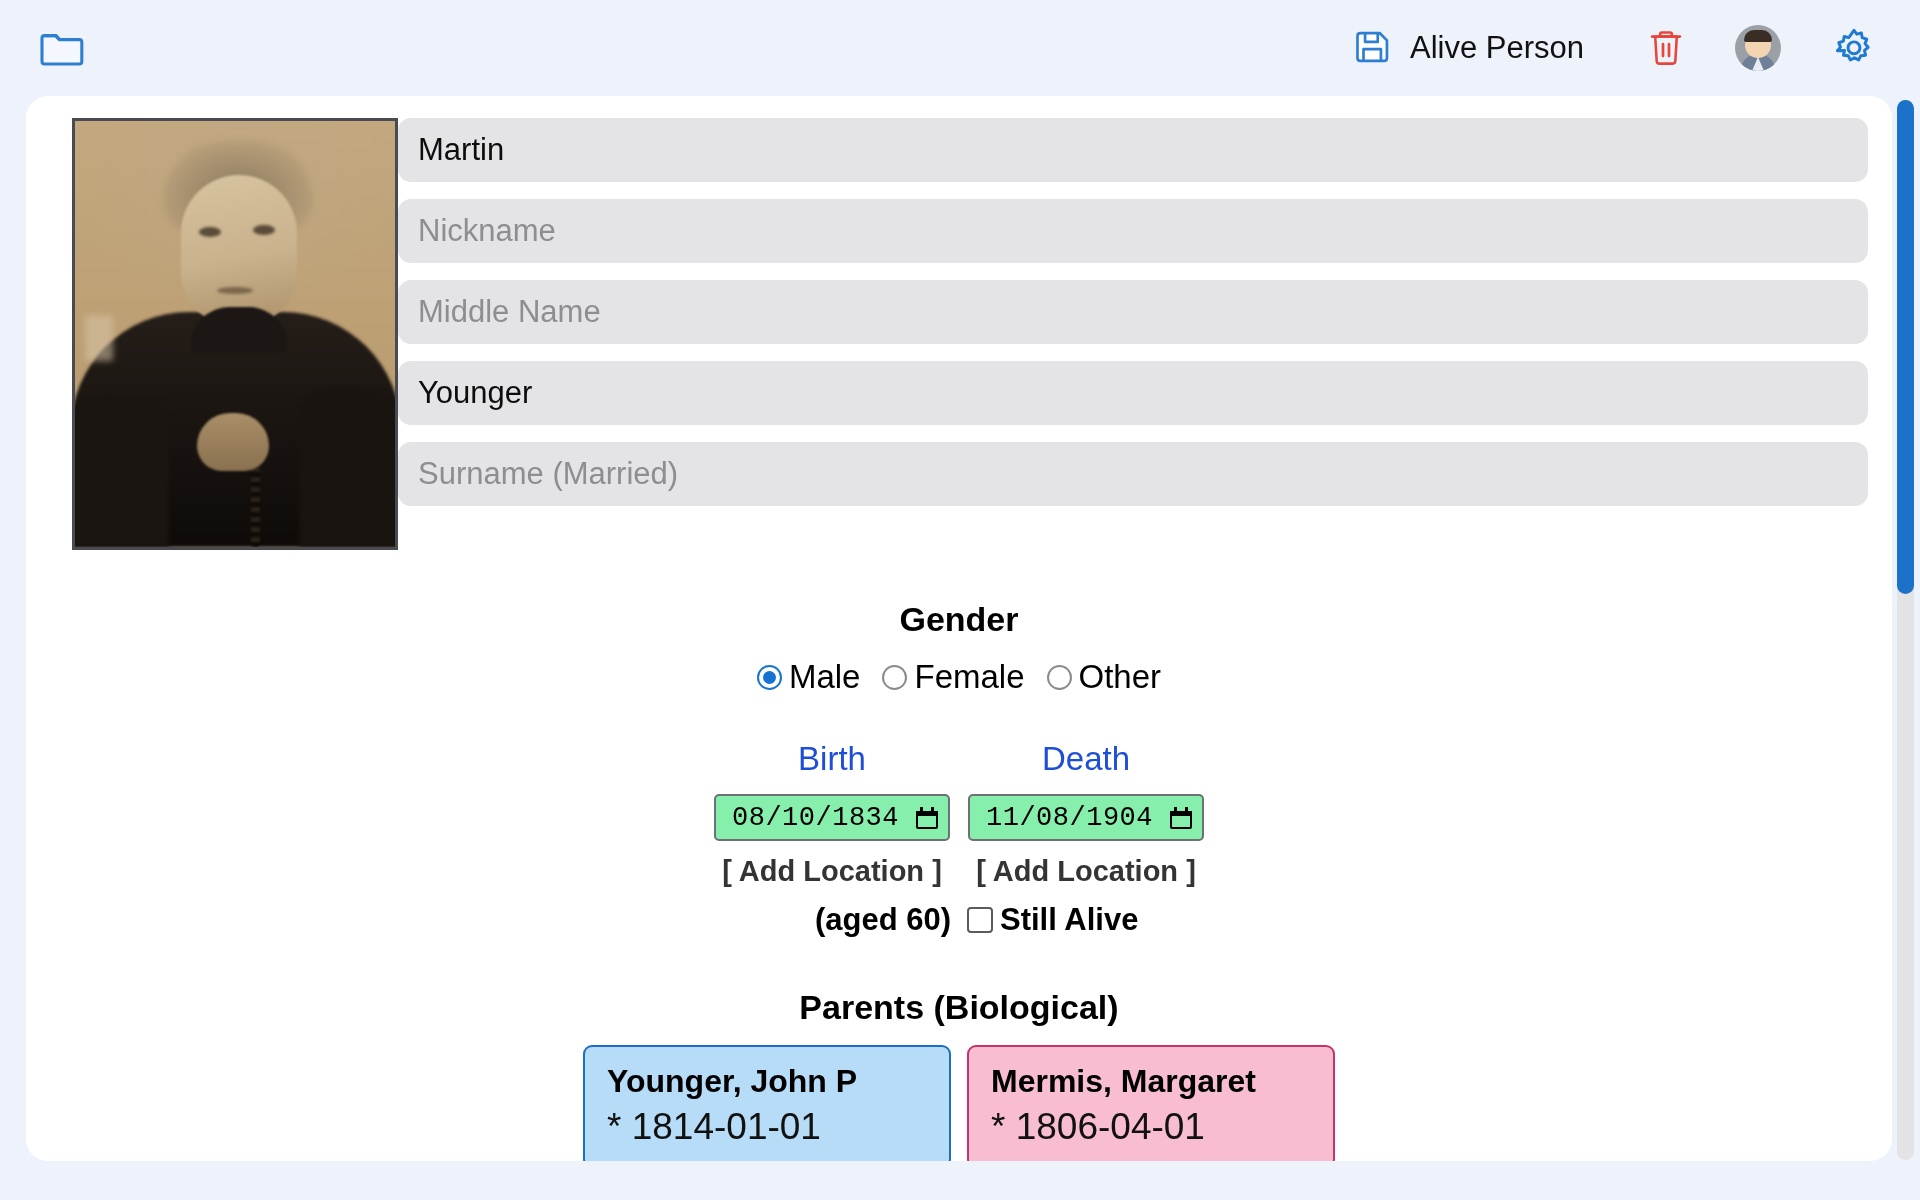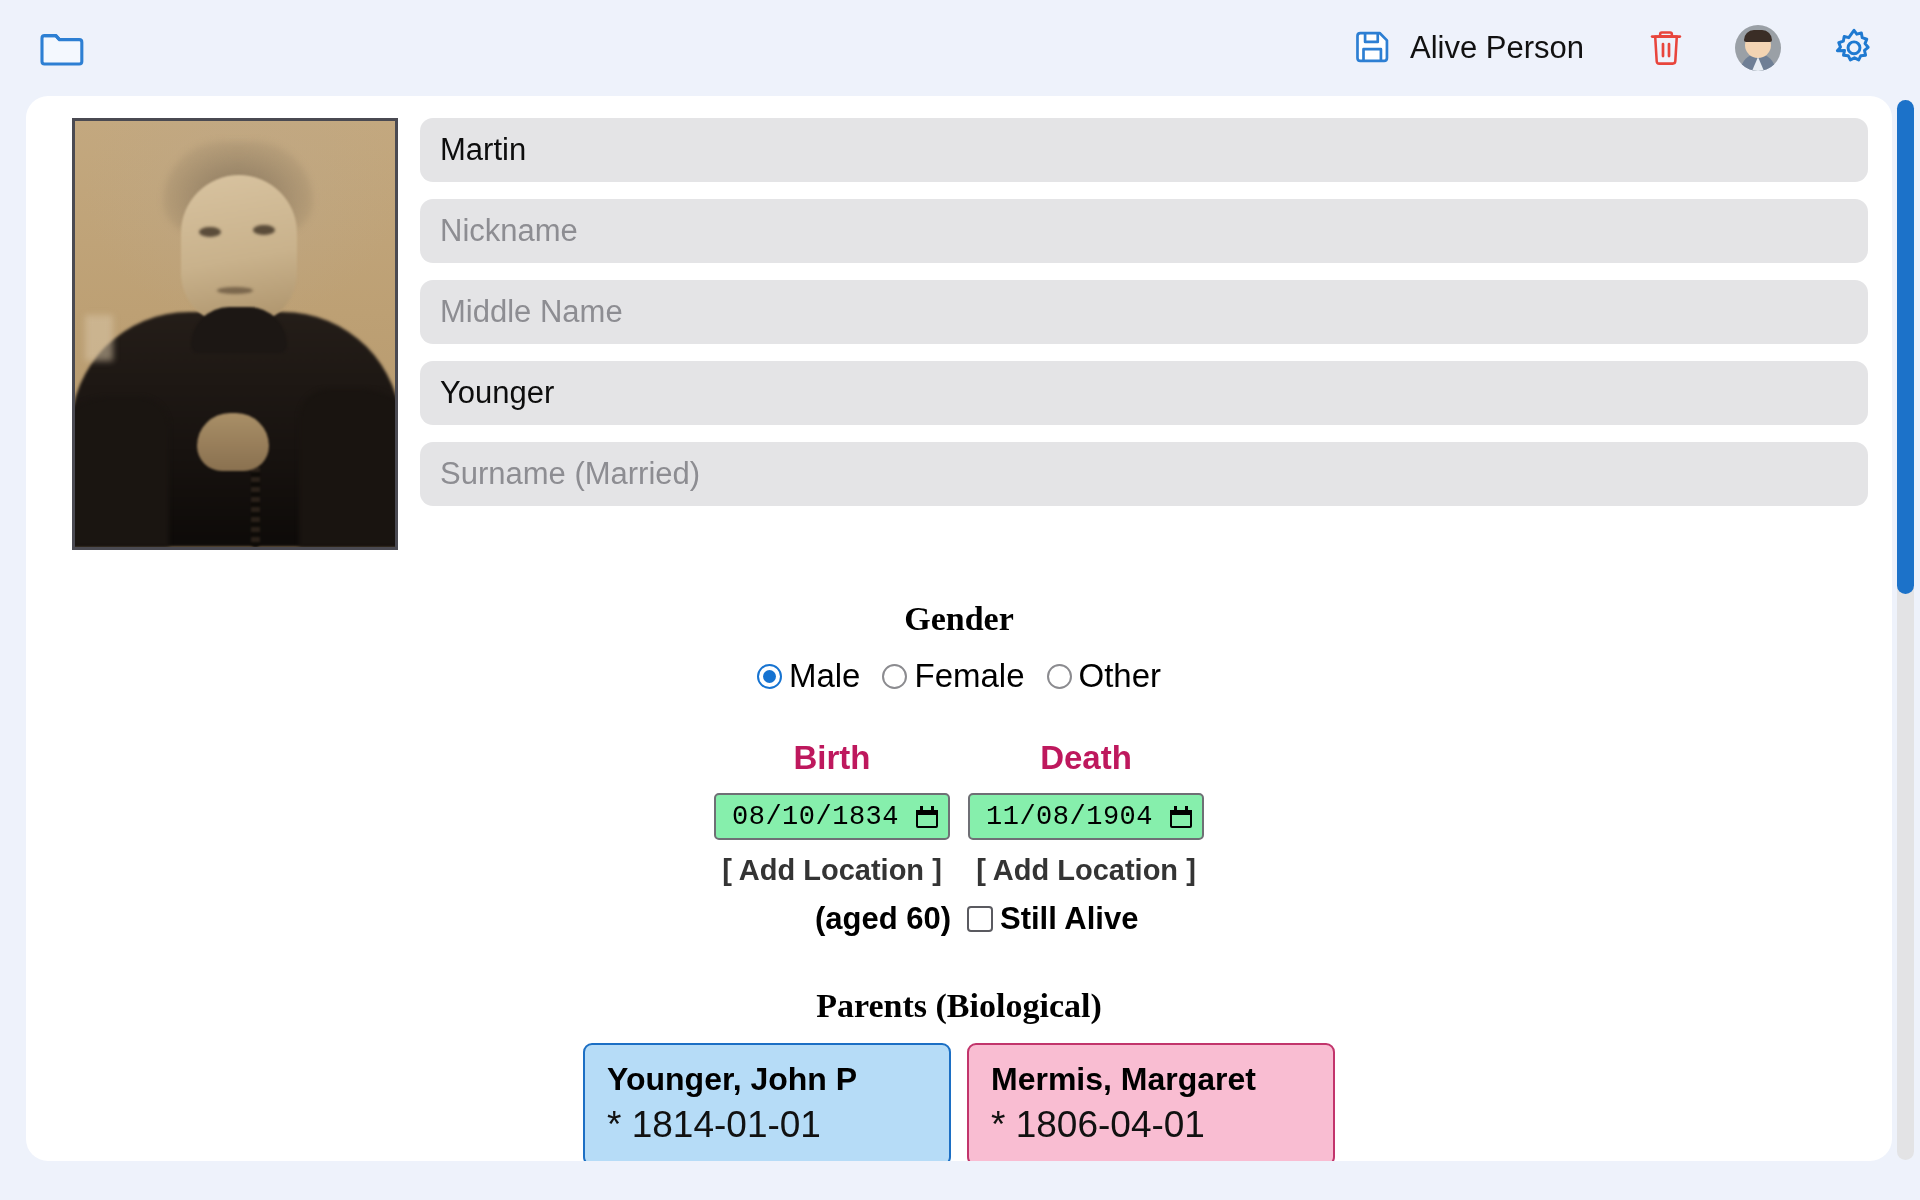--- a/index.html
+++ b/index.html
@@ -123,21 +123,20 @@
     width: 100%;
     height: 100%;
     padding: 22px 0 0 0;
   }
 
   
   .identity-row {
     display: flex;
     align-items: flex-start;
     padding: 0 24px 0 20px;
-    gap: 22px;
   }
 
   .photo-frame {
     flex: 0 0 auto;
     width: 326px;
     height: 432px;
     border: 3px solid #4a4a52;
     background: #b89b74;
     position: relative;
     overflow: hidden;
@@ -262,21 +261,21 @@
     outline: none;
   }
   .text-field::placeholder { color: #8d8d92; }
 
   
   .section-title {
     text-align: center;
     font-size: 34px;
     font-weight: bold;
     color: #000;
-    font-family: Liberation Serif, serif;
+    font-family: Liberation Sans, sans-serif;
   }
 
   .gender-block { margin-top: 50px; }
 
   .radio-row {
     display: flex;
     justify-content: center;
     align-items: center;
     gap: 22px;
     margin-top: 19px;
@@ -321,22 +320,22 @@
     gap: 16px;
   }
   .life-col {
     width: 238px;
     display: flex;
     flex-direction: column;
     align-items: center;
   }
   .life-heading {
     font-size: 33px;
-    font-weight: bold;
-    color: #be185d;
+    font-weight: normal;
+    color: #1d4ed8;
     font-family: "Liberation Sans", sans-serif;
   }
 
   .date-input {
     margin-top: 16px;
     width: 236px;
     height: 47px;
     border: 2px solid #6f6f75;
     border-radius: 5px;
     background: #86efac;

